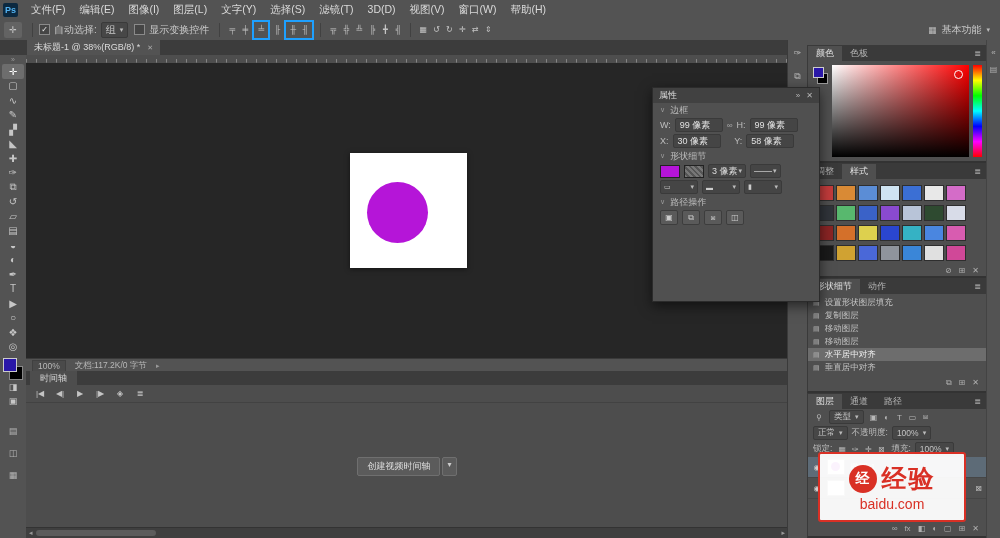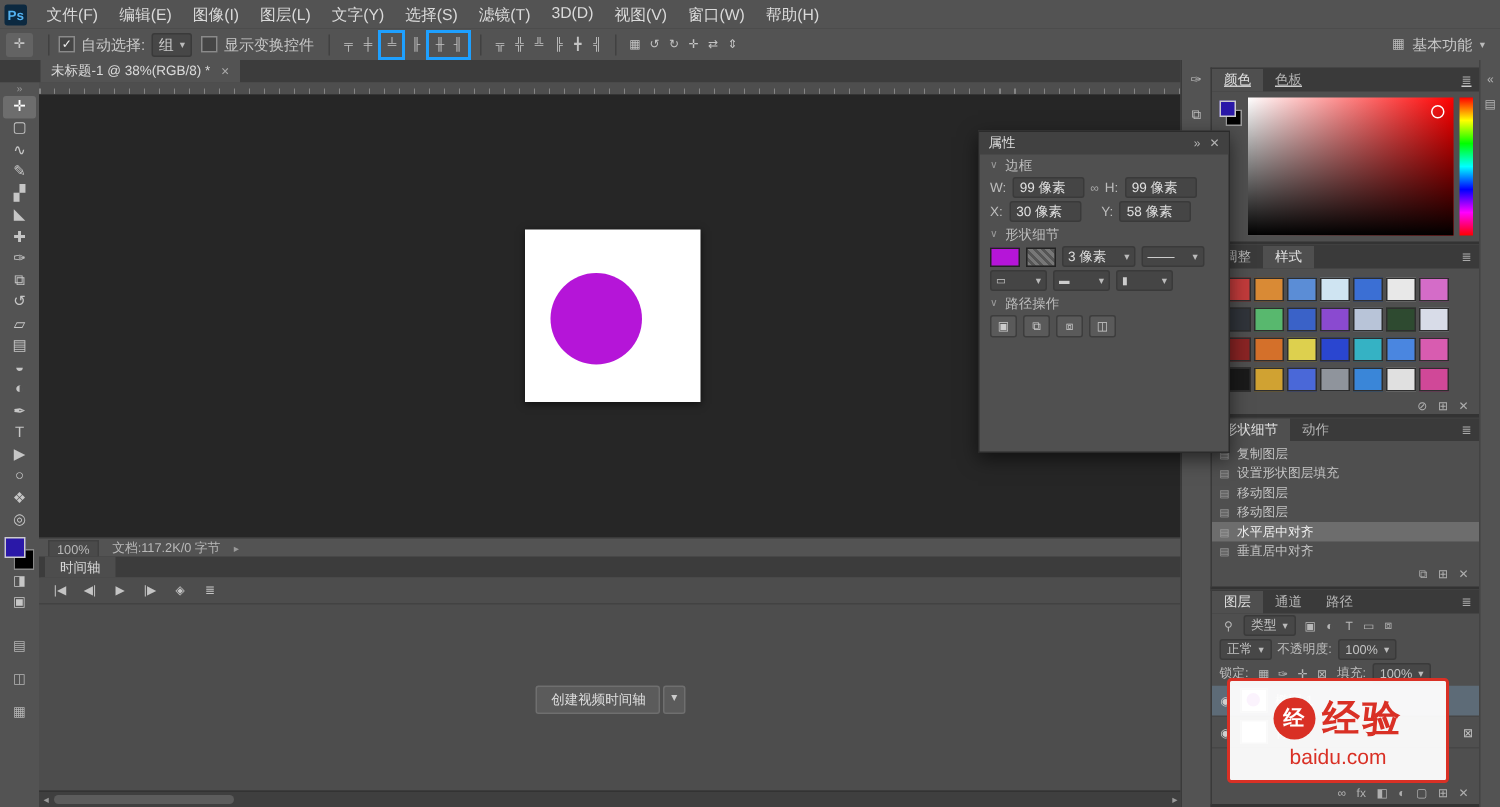--- a/index.html
+++ b/index.html
@@ -73,21 +73,21 @@
   .hscroll .right-a{margin-left:auto;margin-right:3px;}
   
   .rightcol{position:absolute;top:40px;right:0;width:212px;bottom:0;background:#535353;border-left:1px solid #3a3a3a;}
   .dock-strip{position:absolute;left:0;top:6px;width:19px;display:flex;flex-direction:column;gap:9px;align-items:center;}
   .dock-strip .dicon{width:16px;height:14px;display:flex;align-items:center;justify-content:center;font-size:9px;color:#bdbdbd;}
   .far-strip{position:absolute;right:0;top:0;width:13px;bottom:0;background:#535353;border-left:1px solid #434343;
              display:flex;flex-direction:column;align-items:center;gap:8px;padding-top:8px;}
   .far-strip .dicon{font-size:8px;color:#b5b5b5;}
   .panels{position:absolute;left:19px;right:13px;top:5px;bottom:0;display:flex;flex-direction:column;}
   .panel{border:1px solid #3a3a3a;border-bottom:2px solid #333;background:#4f4f4f;display:flex;flex-direction:column;box-sizing:border-box;}
-  .panel.color{height:118px;text-decoration:underline;}
+  .panel.color{height:118px;}
   .panel.styles{height:115px;}
   .panel.history{height:115px;}
   .panel.layers{flex:1;}
   .ptabs{height:15px;background:#3a3a3a;display:flex;align-items:stretch;flex:none;}
   .ptab{padding:0 8px;font-size:9px;line-height:15px;color:#b5b5b5;white-space:nowrap;}
   .ptab.active{background:#4f4f4f;color:#e0e0e0;}
   .pmenu{margin-left:auto;padding:0 5px;font-size:8px;line-height:15px;color:#aaa;}
   .color-content{flex:1;display:flex;gap:4px;padding:4px;}
   .mini-fgbg{position:relative;width:16px;}
   .mini-bg{position:absolute;left:5px;top:8px;width:9px;height:9px;background:#000;border:1px solid #999;}
@@ -127,21 +127,21 @@
   .psec{height:14px;display:flex;align-items:center;gap:5px;padding:0 7px;color:#bdbdbd;}
   .psec .chev{font-size:7px;color:#999;}
   .prow{display:flex;align-items:center;gap:4px;padding:1px 7px;}
   .plabel{color:#bdbdbd;}
   .pinput{background:#454545;border:1px solid #3a3a3a;border-radius:2px;height:12px;display:inline-flex;align-items:center;
           padding:0 4px;min-width:38px;color:#e0e0e0;}
   .plink{font-size:8px;color:#a8a8a8;}
   .fillsw{width:18px;height:11px;border:1px solid #222;}
   .strokesw{width:18px;height:11px;border:1px solid #222;background:repeating-linear-gradient(45deg,#777 0 2px,#555 2px 4px);}
   .pselect{background:#454545;border:1px solid #3a3a3a;border-radius:2px;height:12px;display:inline-flex;align-items:center;
-           gap:12px;padding:0 3px;color:#ddd;}
+           gap:1px;padding:0 3px;color:#ddd;}
   .mini-dd{background:#454545;border:1px solid #3a3a3a;border-radius:2px;height:12px;width:30px;display:inline-flex;
            align-items:center;justify-content:space-between;padding:0 3px;font-size:7px;color:#ccc;}
   .pop{width:16px;height:13px;background:#5a5a5a;border:1px solid #3d3d3d;border-radius:2px;display:inline-flex;
        align-items:center;justify-content:center;font-size:8px;color:#ccc;}
   
   .watermark{position:absolute;left:818px;top:452px;width:144px;height:66px;background:rgba(255,255,255,.95);
              border:2px solid #d93025;border-radius:3px;display:flex;flex-direction:column;align-items:center;
              justify-content:center;z-index:10;}
   .wm-row{display:flex;align-items:center;gap:5px;}
   .wm-logo{width:28px;height:28px;border-radius:50%;background:#d93025;color:#fff;display:flex;align-items:center;
@@ -378,25 +378,25 @@
 
       <div class="panel history">
         <div class="ptabs">
             <div class="ptab active">形状细节</div>
             <div class="ptab">动作</div>
             <div class="pmenu">≣</div>
           </div>
         <div class="hlist">
             <div class="hrow">
               <span class="hicon">▤</span>
-              <span>复制图层</span>
+              <span>设置形状图层填充</span>
             </div>
             <div class="hrow">
               <span class="hicon">▤</span>
-              <span>设置形状图层填充</span>
+              <span>复制图层</span>
             </div>
             <div class="hrow">
               <span class="hicon">▤</span>
               <span>移动图层</span>
             </div>
             <div class="hrow">
               <span class="hicon">▤</span>
               <span>移动图层</span>
             </div>
             <div class="hrow selected">

